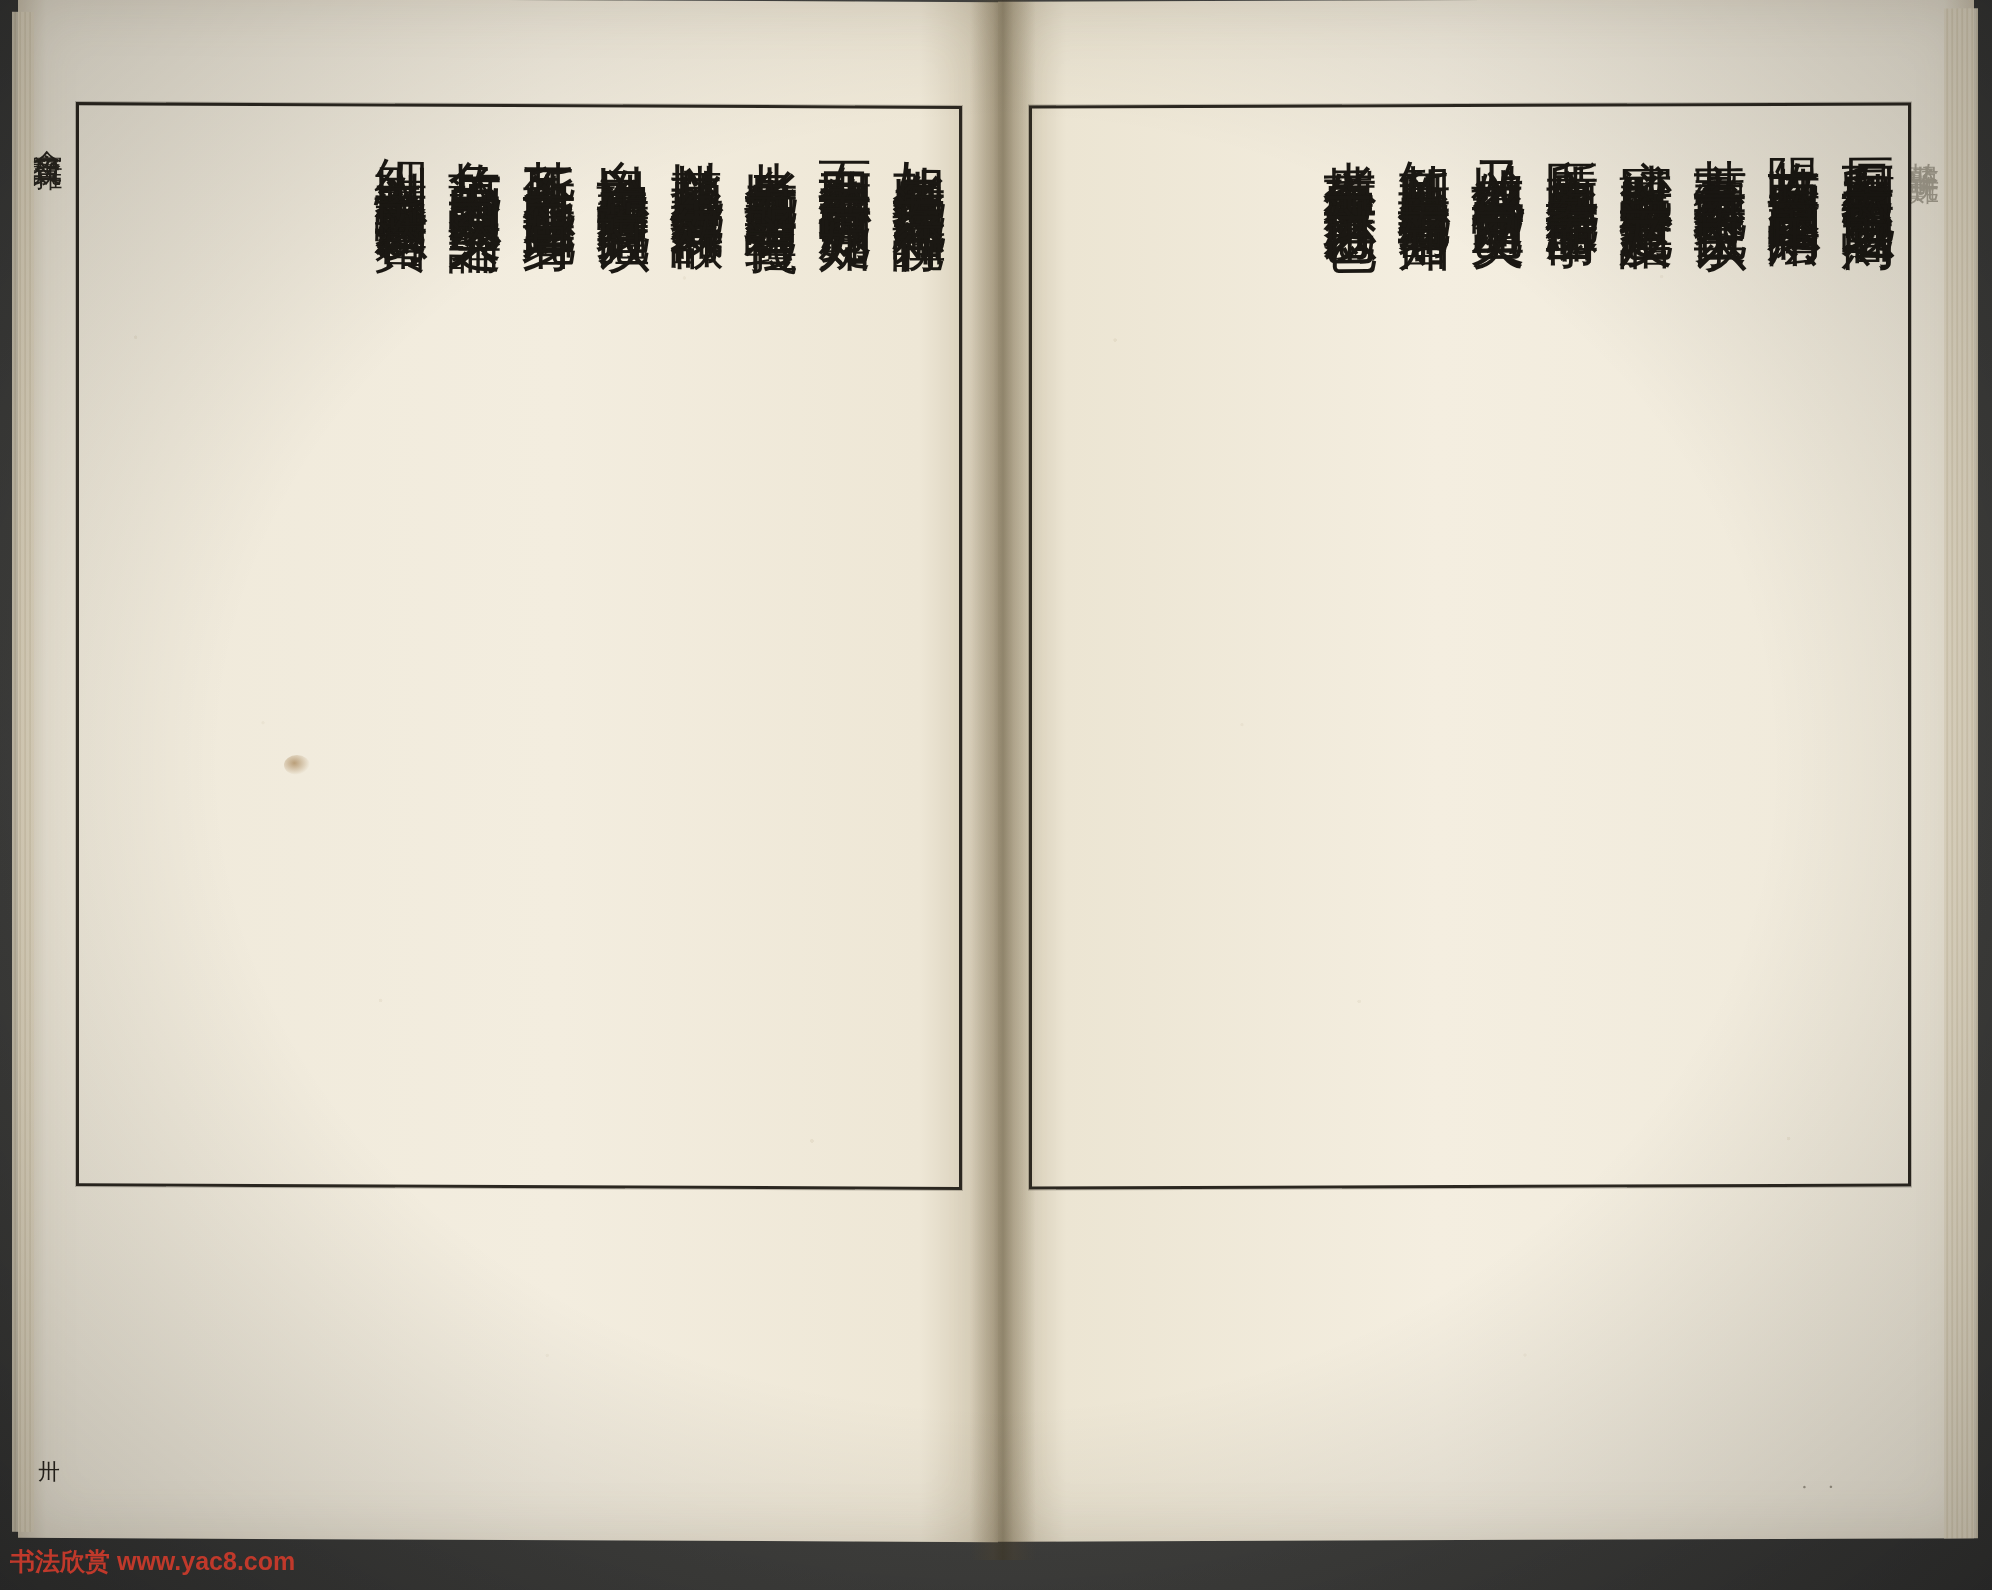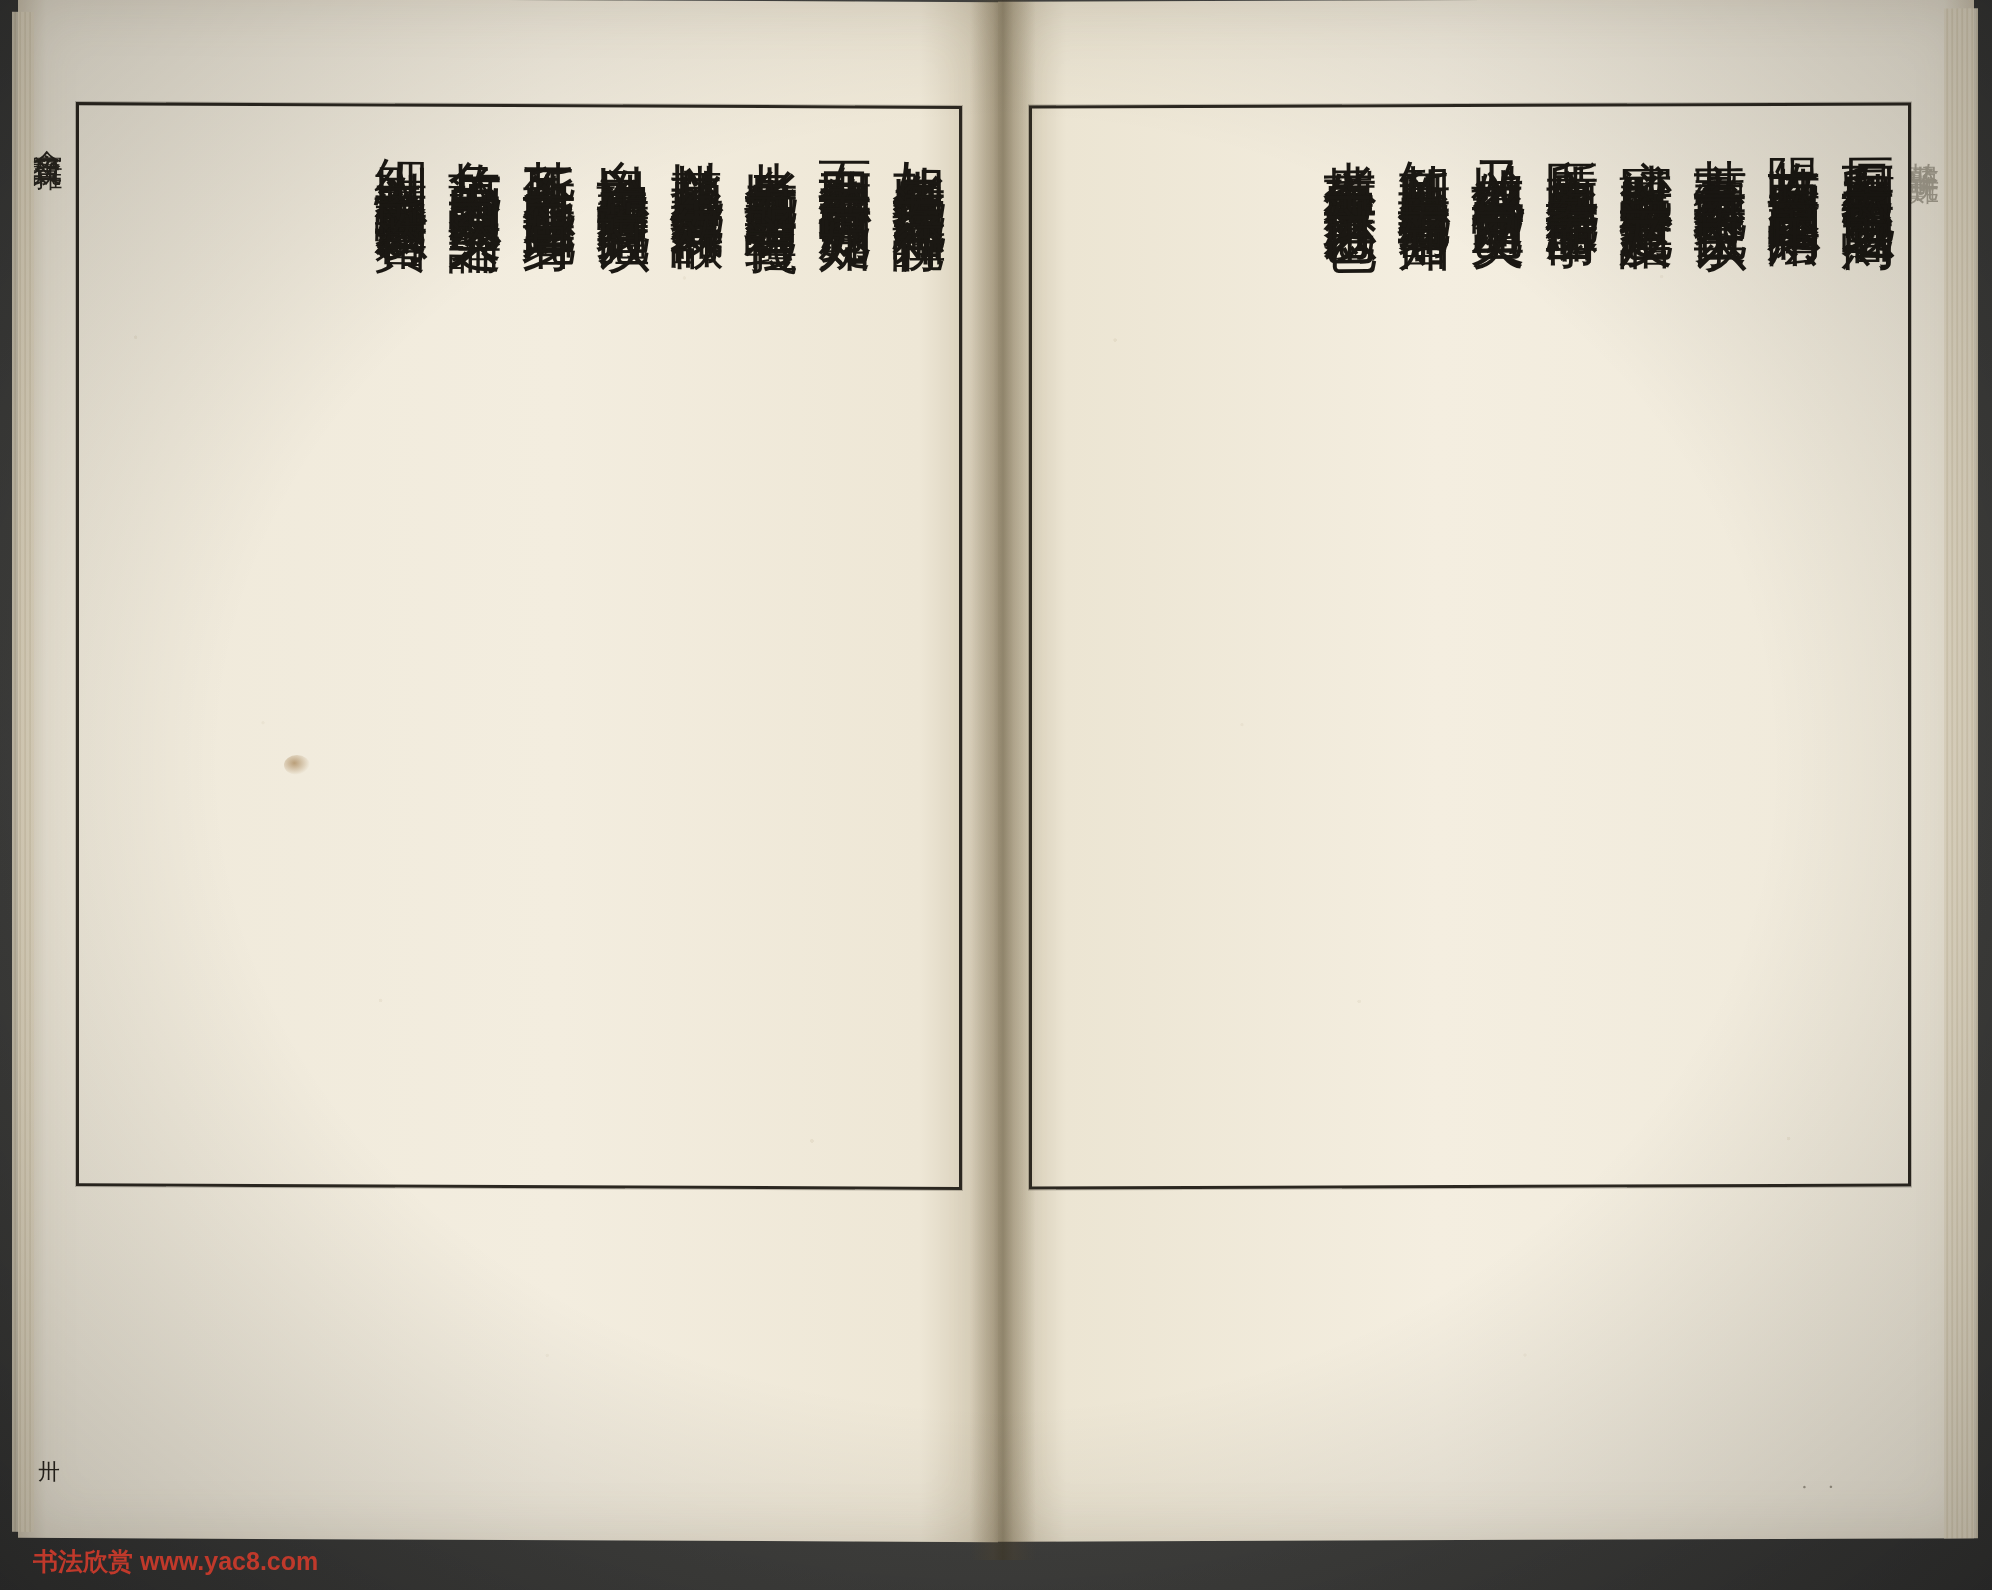--- a/index.html
+++ b/index.html
@@ -215,21 +215,20 @@
   
   #watermark {
     position: absolute;
     left: 10px;
     bottom: 12px;
     font-family: "Liberation Sans", sans-serif;
     font-size: 25px;
     font-weight: 700;
     white-space: nowrap;
     z-index: 20;
-    margin-left: 23px;
   }
   #watermark .cn { color: #c0392b; }
   #watermark .url { color: #c0392b; }
 
   
   .vignette {
     position: absolute;
     inset: 0;
     pointer-events: none;
     background: radial-gradient(ellipse at 50% 48%, rgba(0,0,0,0) 55%, rgba(0,0,0,0.22) 100%);

